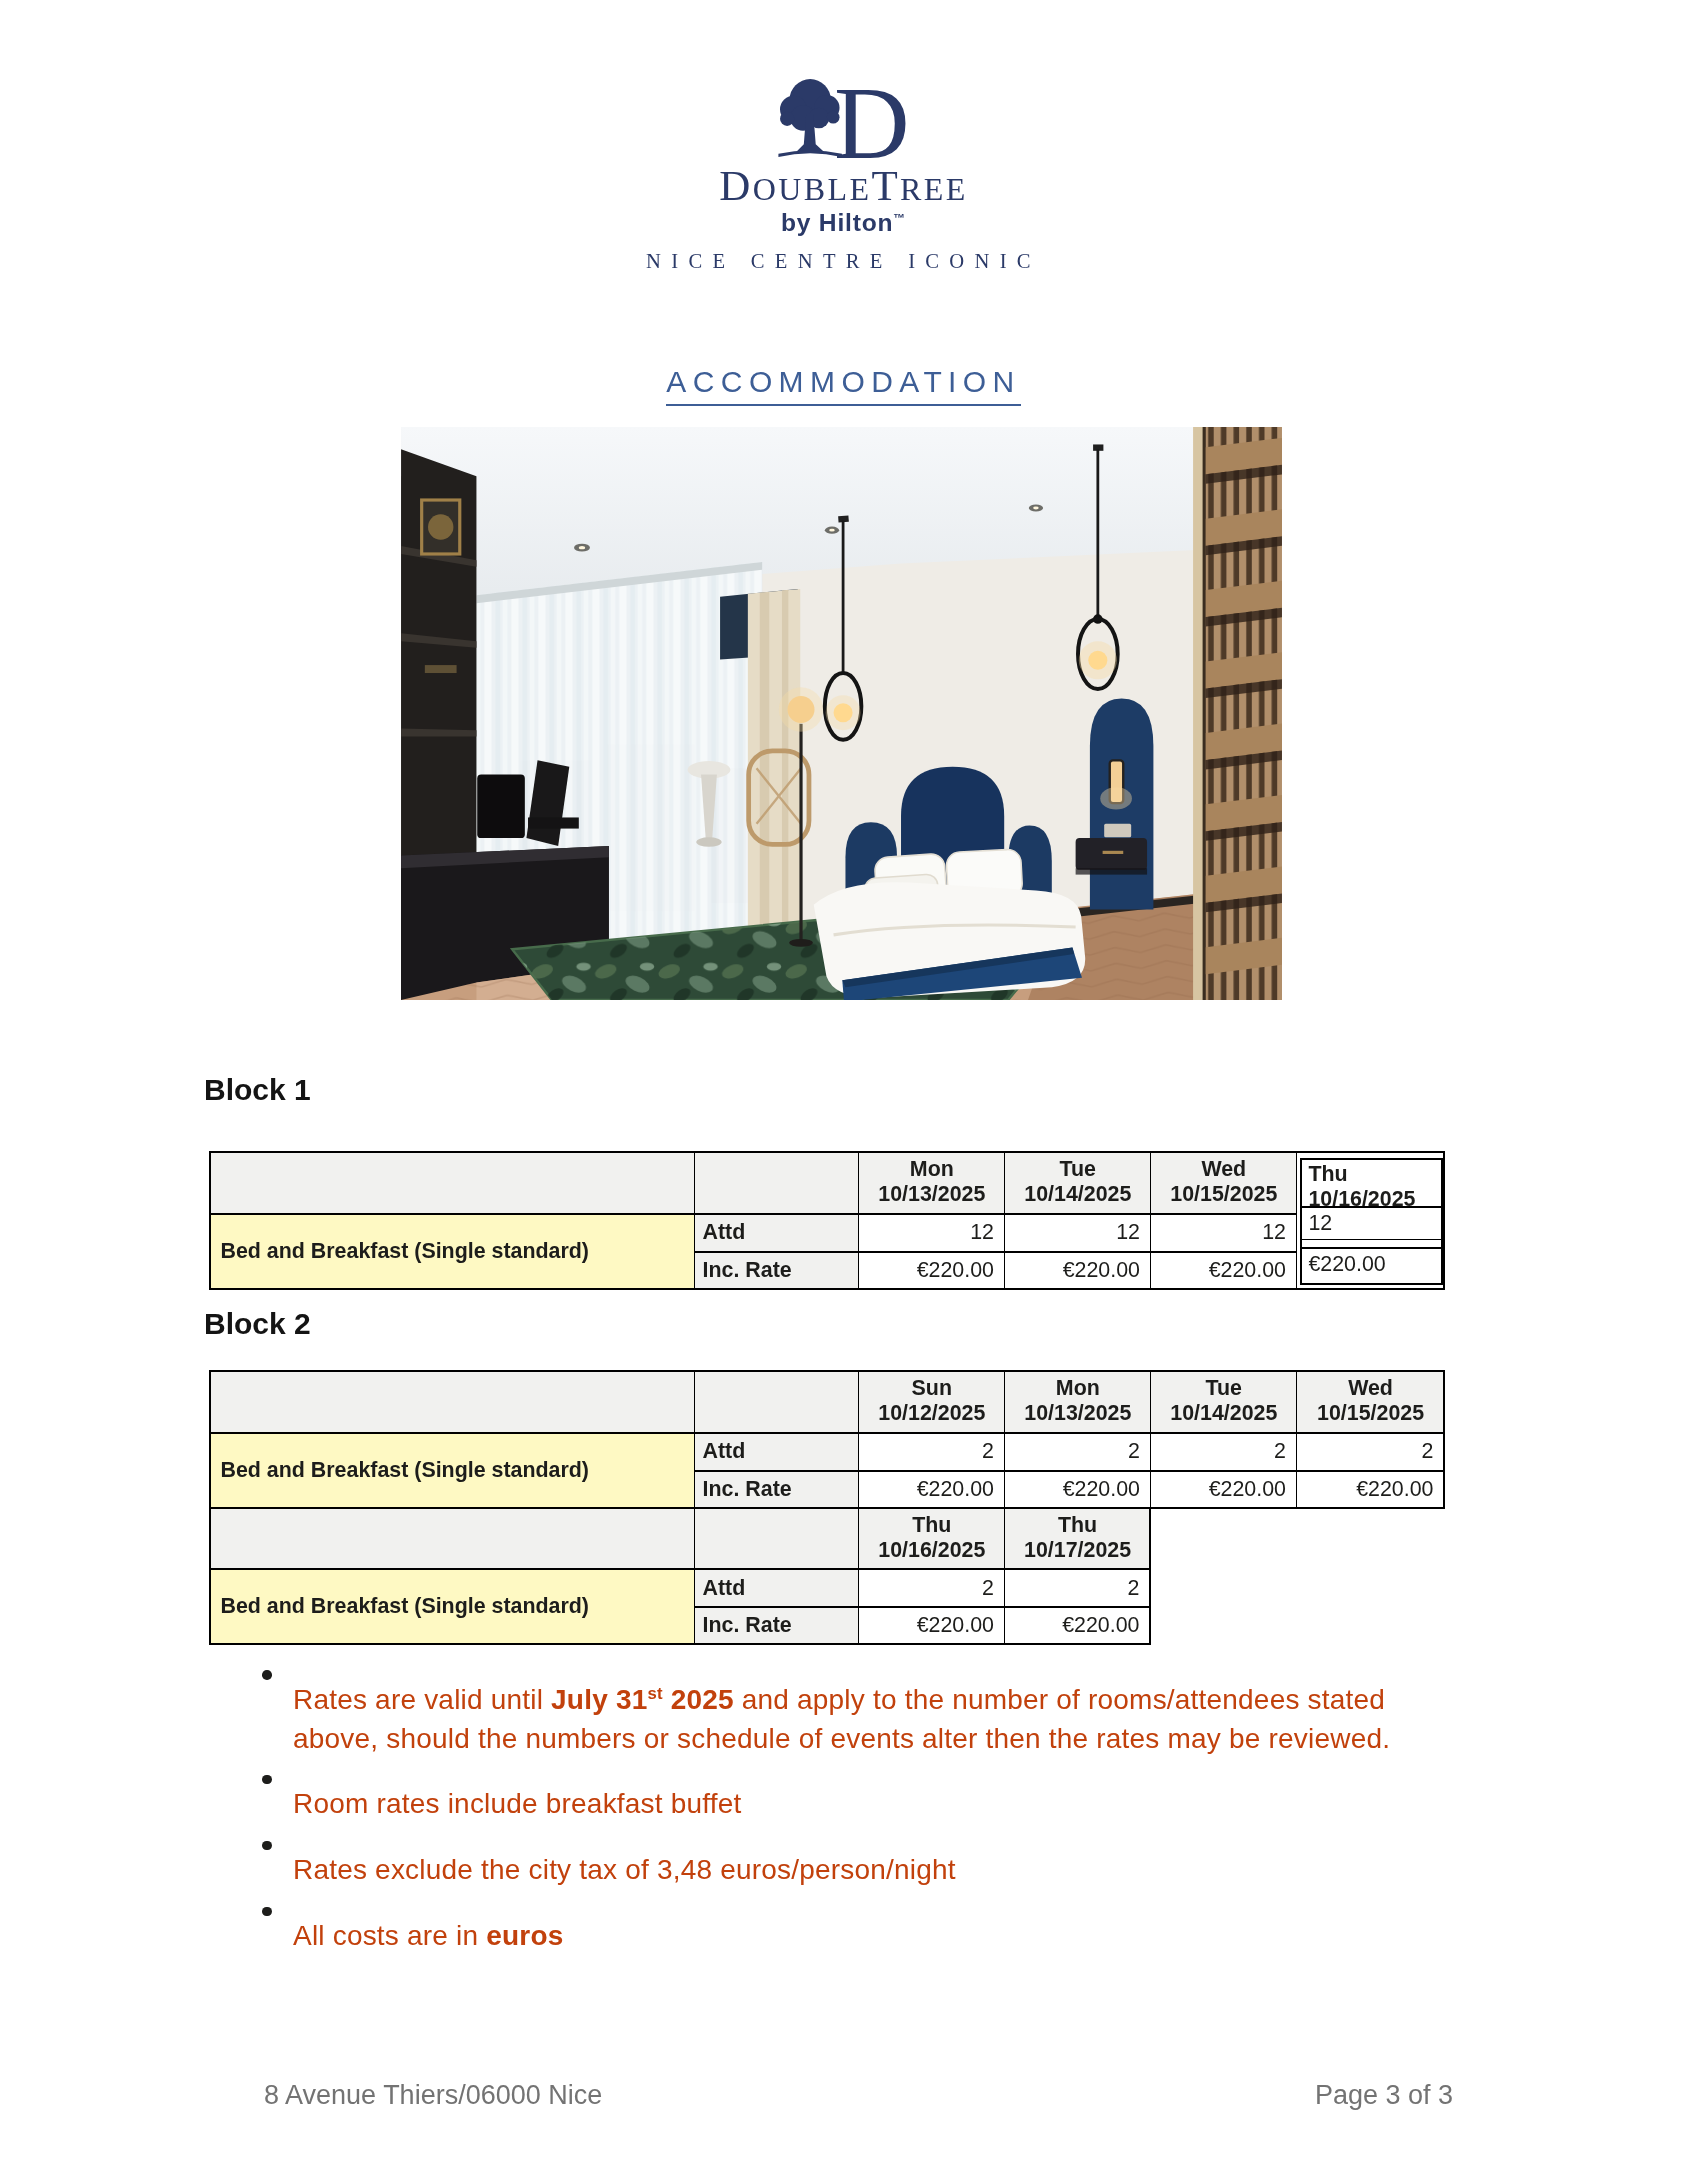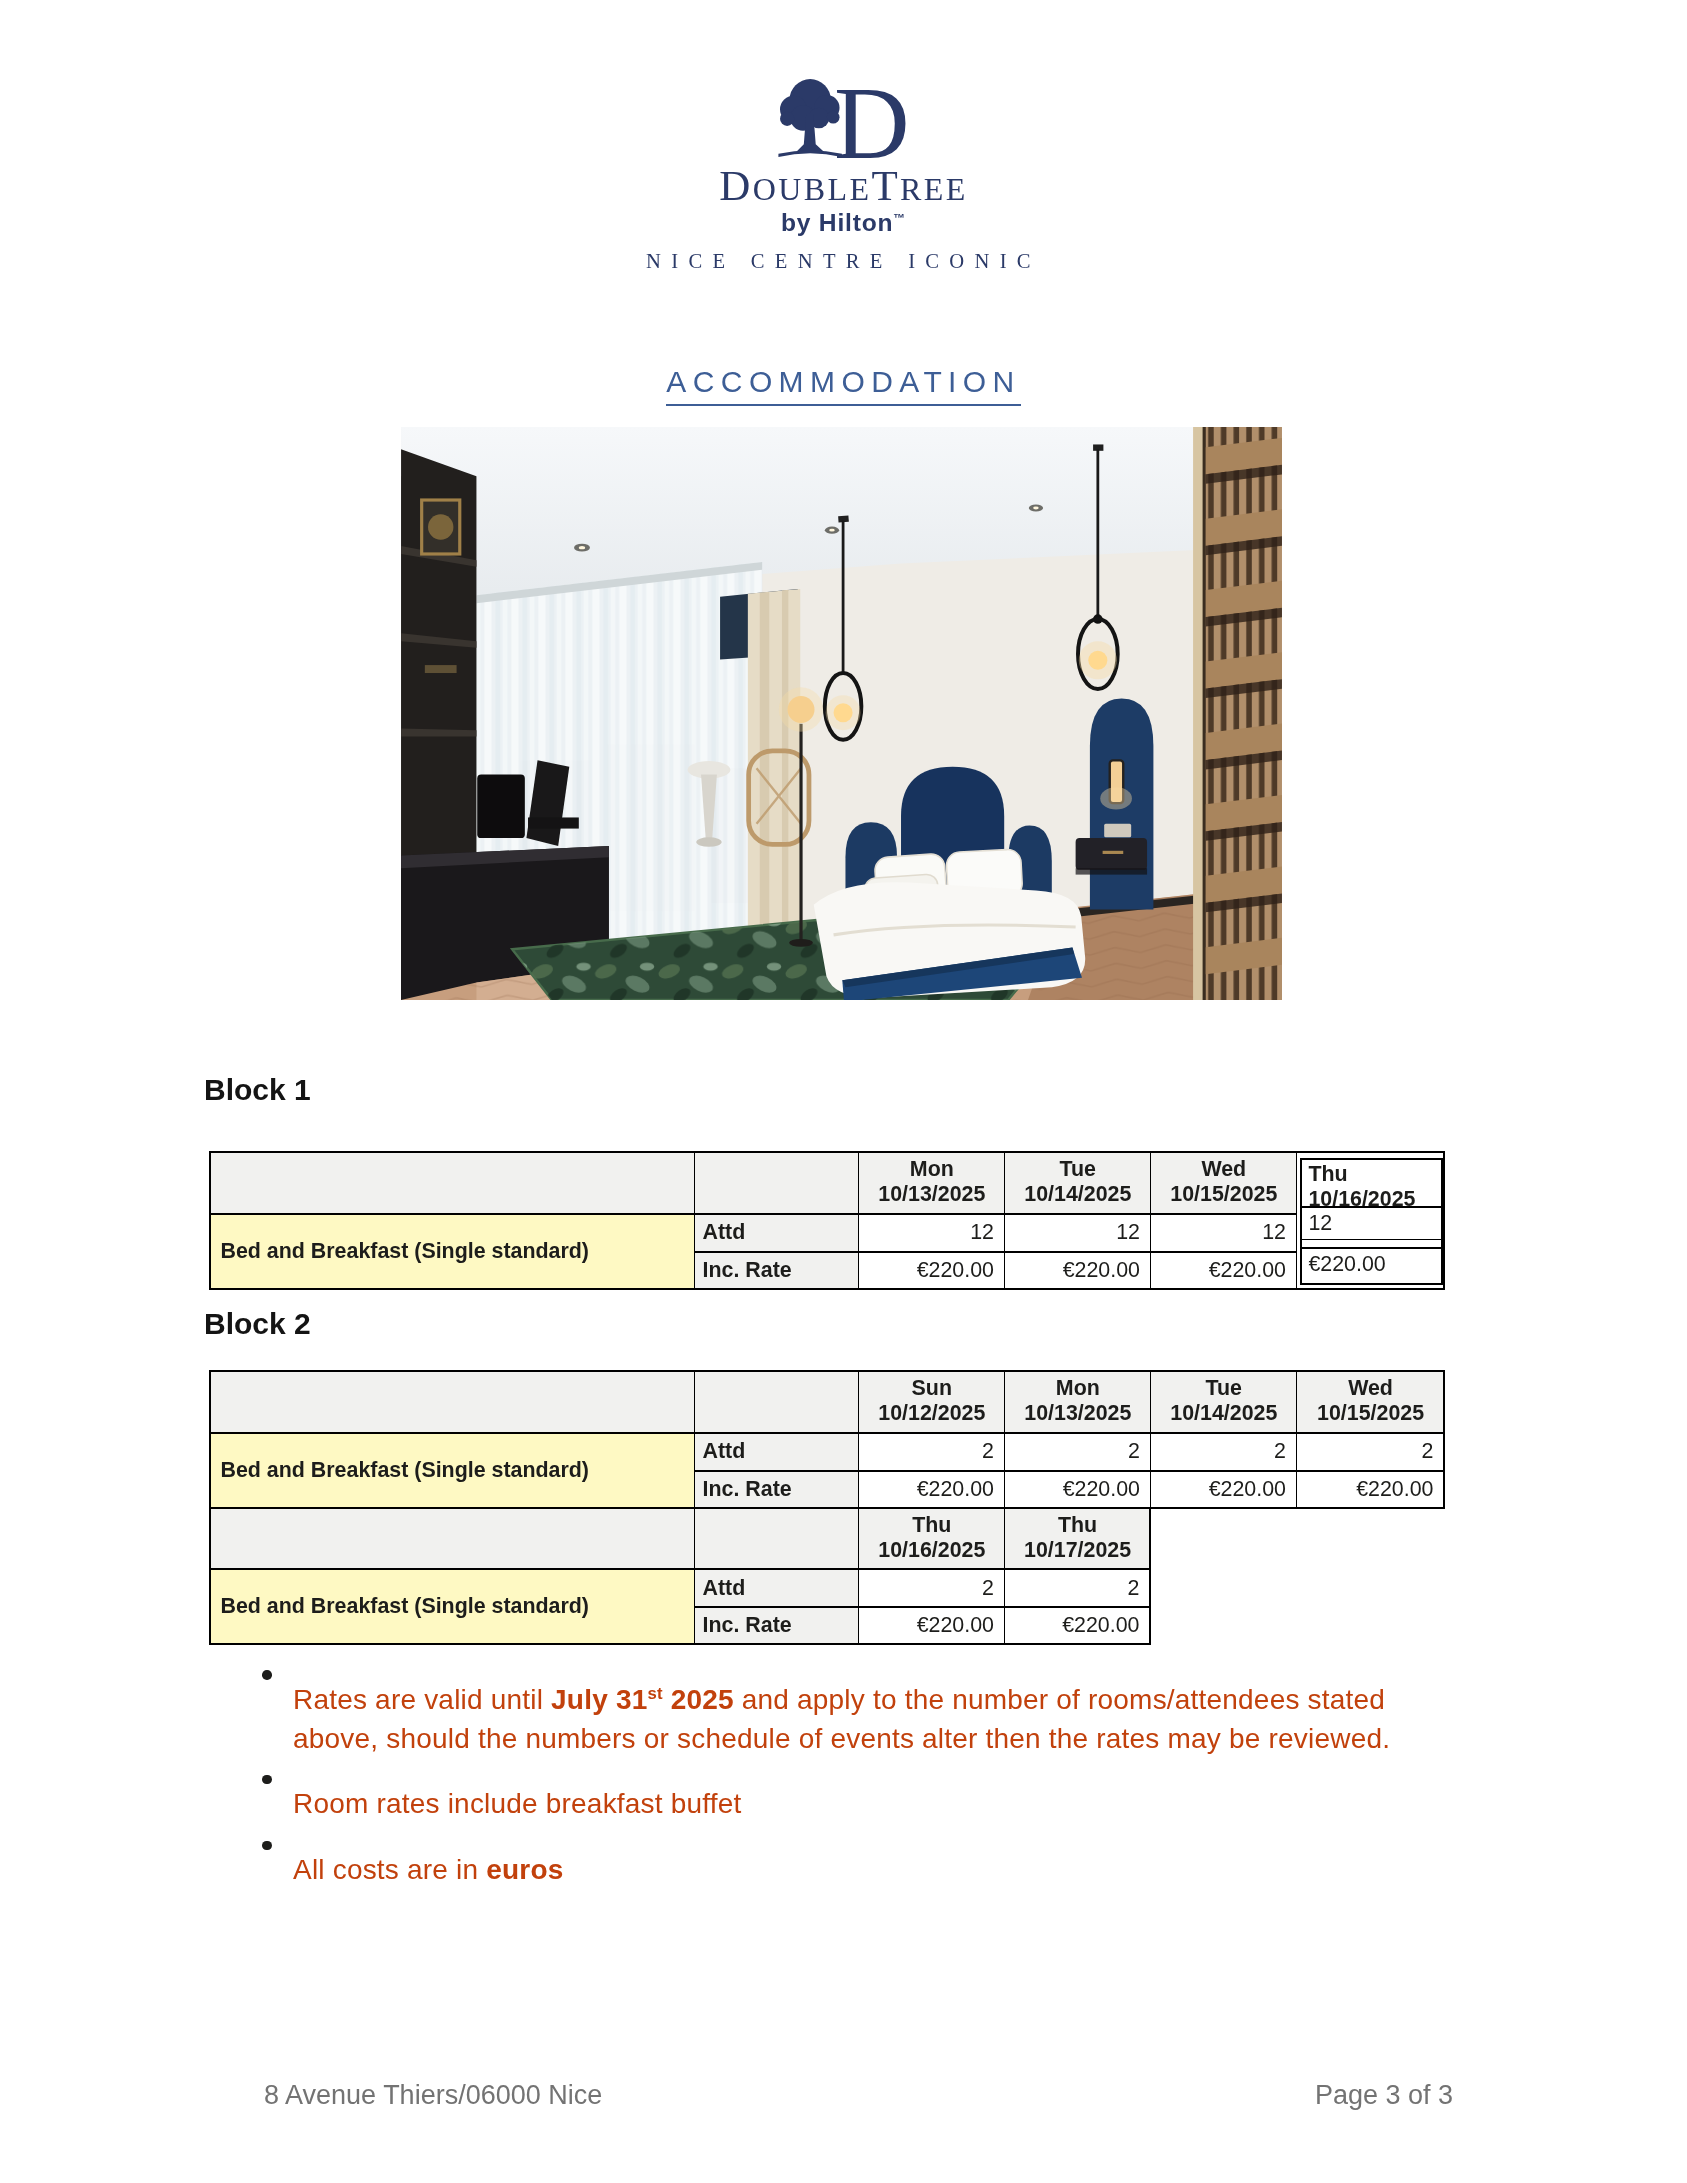--- a/index.html
+++ b/index.html
@@ -418,20 +418,24 @@
     <li>
       <span class="dot"></span>
       <span class="txt"><span>Rates are valid until </span><b>July 31</b><sup>st</sup><b> 2025</b><span> and apply to the number of rooms/attendees stated above, should the numbers or schedule of events alter then the rates may be reviewed.</span></span>
     </li>
     <li>
       <span class="dot"></span>
       <span class="txt">Room rates include breakfast buffet</span>
     </li>
     <li>
       <span class="dot"></span>
+      <span class="txt">Rates exclude the city tax of 3,48 euros/person/night</span>
+    </li>
+    <li>
+      <span class="dot"></span>
       <span class="txt"><span>All costs are in </span><b>euros</b></span>
     </li>
   </ul>
 
   <footer class="footer">
     <span>8 Avenue Thiers/06000 Nice</span>
     <span>Page 3 of 3</span>
   </footer>
 
 </div>

